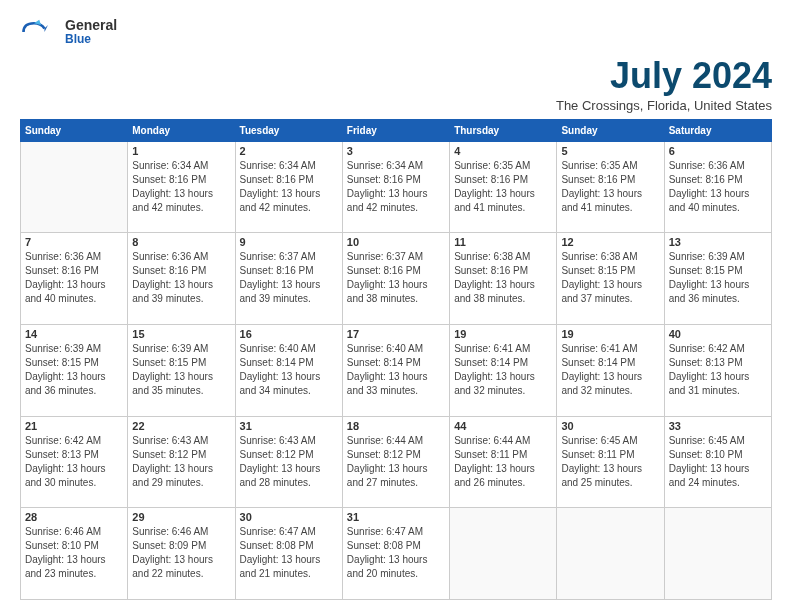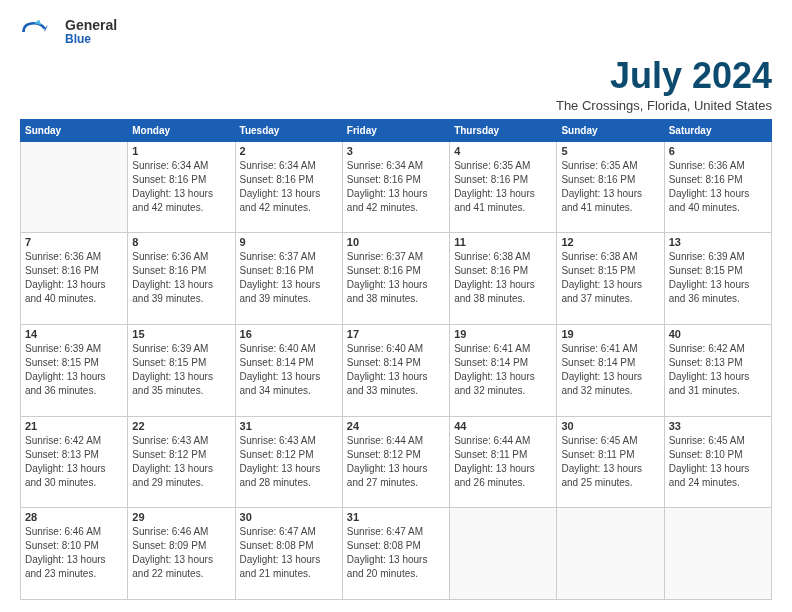--- a/index.html
+++ b/index.html
@@ -235,21 +235,21 @@
           </td>
           <td>
             <span class="day-num">22</span>
             <div class="day-info">Sunrise: 6:43 AM<br>Sunset: 8:12 PM<br>Daylight: 13 hours and 29 minutes.</div>
           </td>
           <td>
             <span class="day-num">31</span>
             <div class="day-info">Sunrise: 6:43 AM<br>Sunset: 8:12 PM<br>Daylight: 13 hours and 28 minutes.</div>
           </td>
           <td>
-            <span class="day-num">24</span>
+            <span class="day-num">18</span>
             <div class="day-info">Sunrise: 6:44 AM<br>Sunset: 8:12 PM<br>Daylight: 13 hours and 27 minutes.</div>
           </td>
           <td>
             <span class="day-num">44</span>
             <div class="day-info">Sunrise: 6:44 AM<br>Sunset: 8:11 PM<br>Daylight: 13 hours and 26 minutes.</div>
           </td>
           <td>
             <span class="day-num">30</span>
             <div class="day-info">Sunrise: 6:45 AM<br>Sunset: 8:11 PM<br>Daylight: 13 hours and 25 minutes.</div>
           </td>

